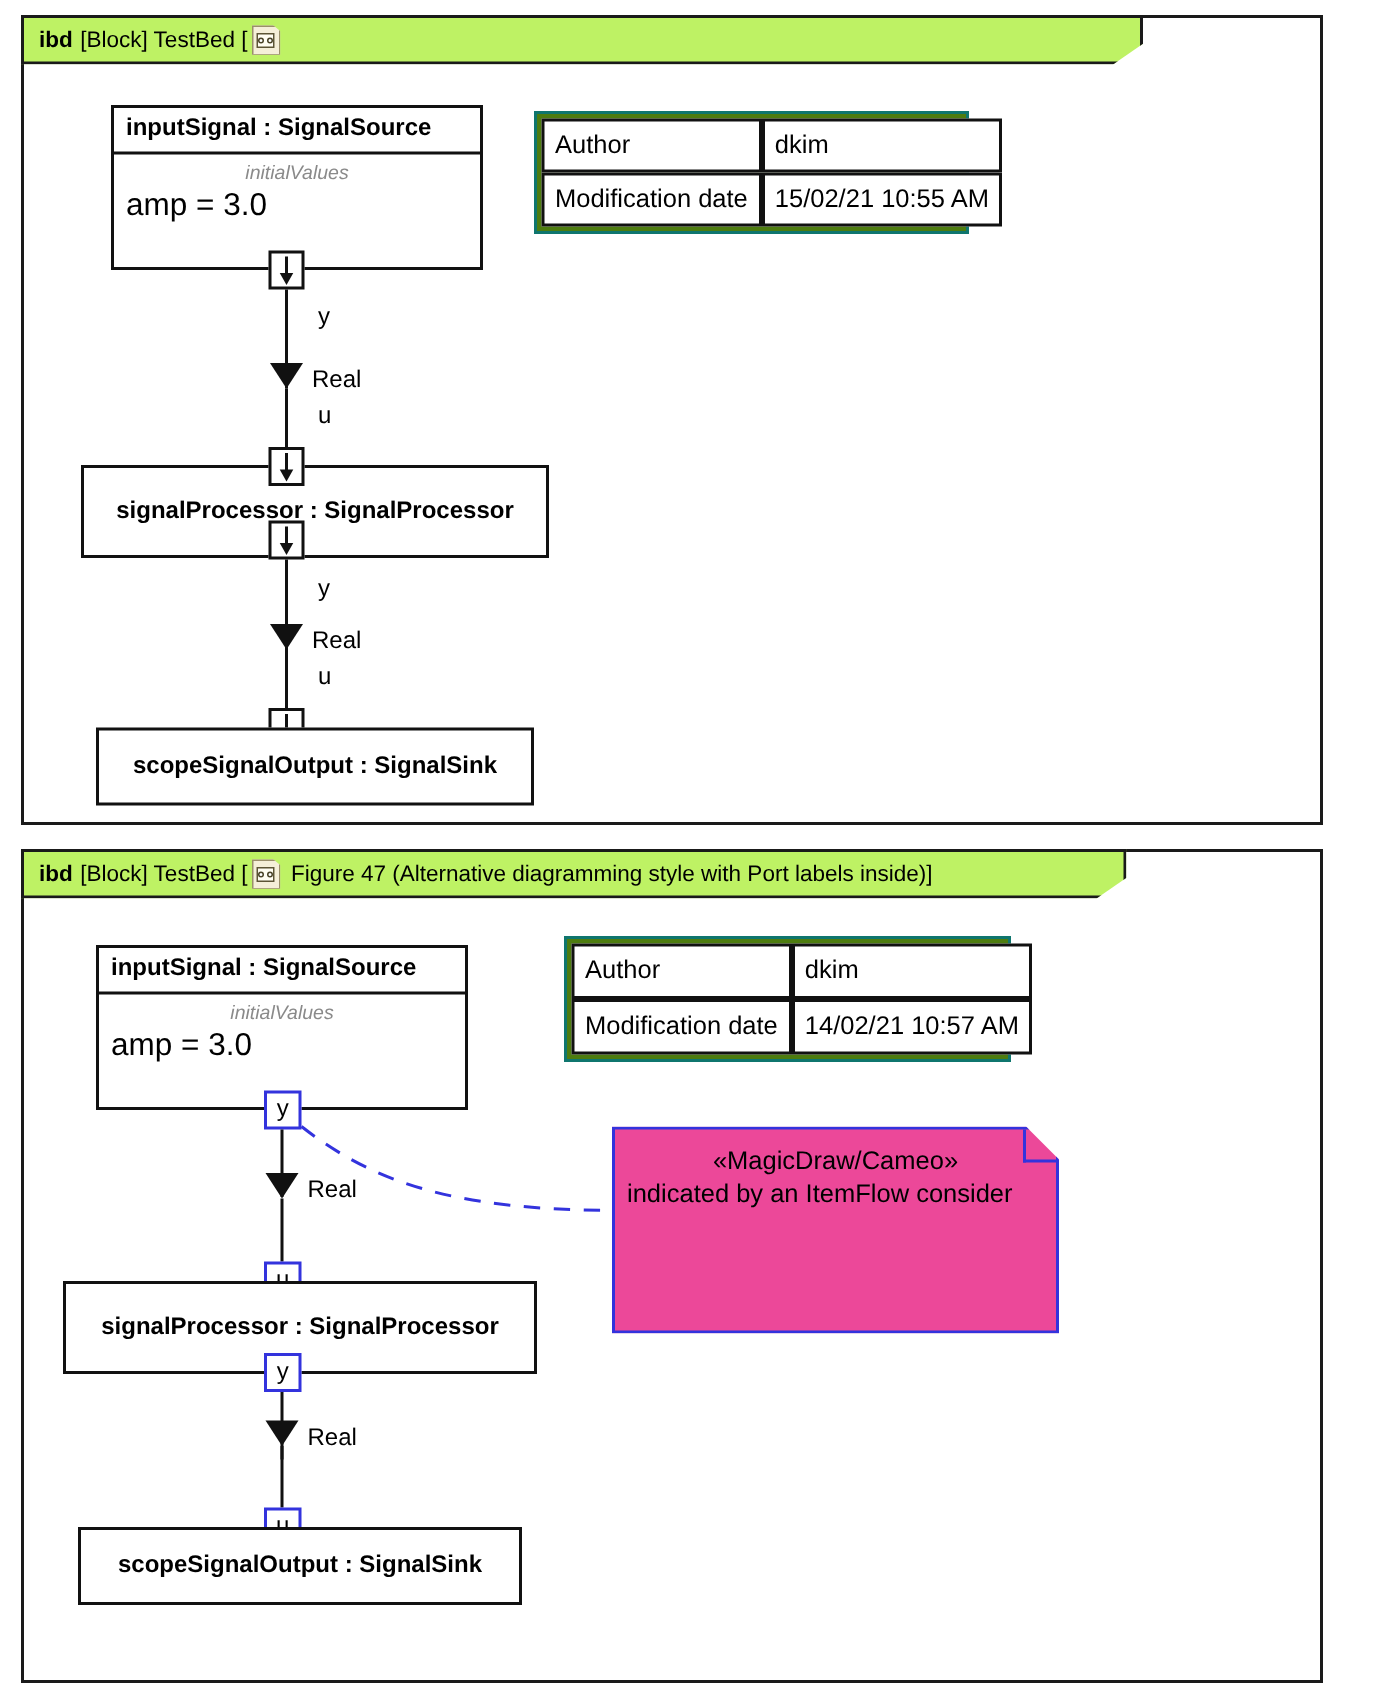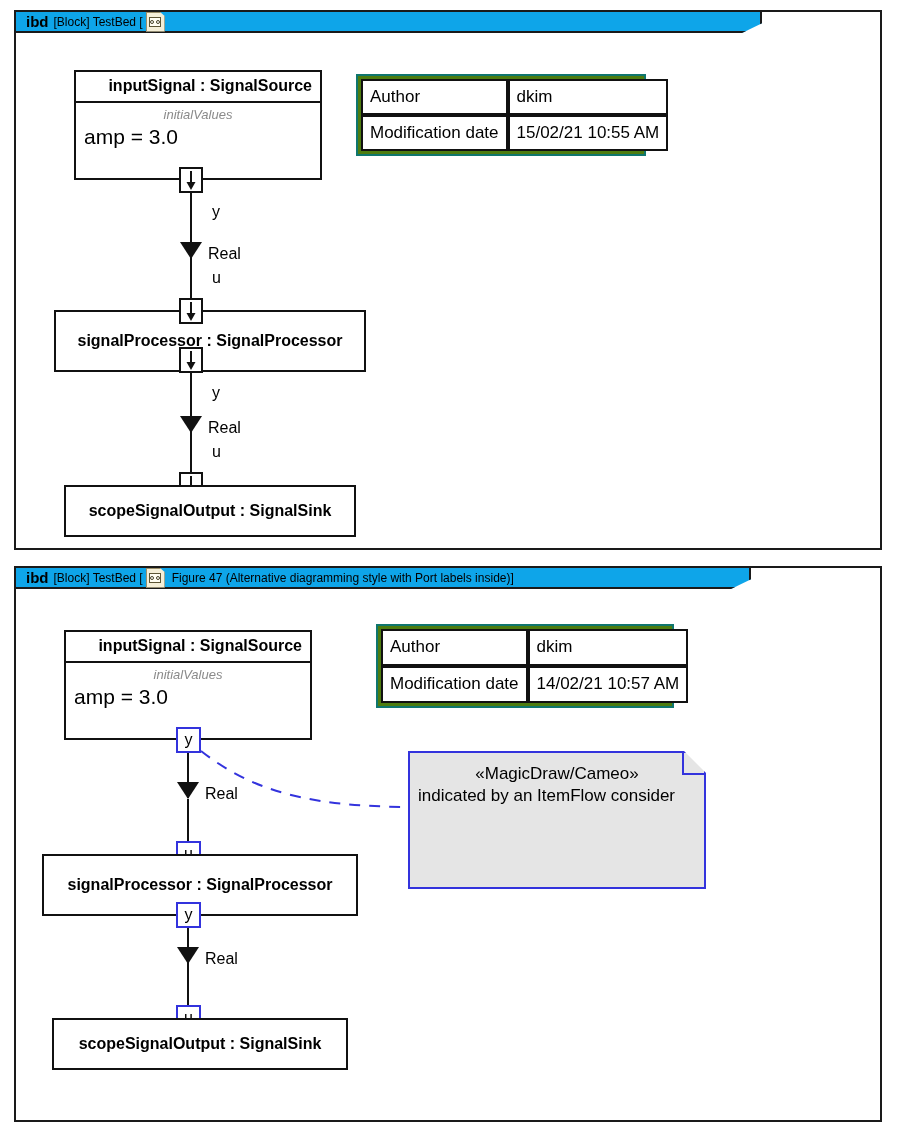--- a/index.html
+++ b/index.html
@@ -24,41 +24,41 @@
     box-sizing: border-box;
   }
   #frame-1 { left: 14px; top: 10px;  width: 868px; height: 540px; }
   #frame-2 { left: 14px; top: 566px; width: 868px; height: 556px; }
 
   
   .frame-tab {
     position: absolute;
     left: -2px;
     top: -2px;
-    height: 23px;
-    background: #0ea5e9;
+    height: 33px;
+    background: #bef264;
     border: 2px solid #1a1a1a;
     box-sizing: border-box;
     display: flex;
     align-items: center;
     padding: 0 6px 0 10px;
     white-space: nowrap;
     -webkit-clip-path: polygon(0 0, 100% 0, 100% 58%, calc(100% - 20px) 100%, 0 100%);
     clip-path: polygon(0 0, 100% 0, 100% 58%, calc(100% - 20px) 100%, 0 100%);
   }
   #frame-1 .frame-tab { width: 748px; }
   #frame-2 .frame-tab { width: 737px; }
 
   .tab-kind {
     font-weight: bold;
     font-size: 15px;
     letter-spacing: 0px;
   }
   .tab-text {
-    font-size: 12px;
+    font-size: 15px;
     margin-left: 5px;
   }
   .tab-text.tight { margin-left: 2px; }
 
   
   .diagram-icon {
     display: inline-block;
     width: 19px;
     height: 20px;
     margin: 0 5px 0 3px;
@@ -98,21 +98,21 @@
   
   .part {
     position: absolute;
     border: 2px solid #111111;
     background: #ffffff;
     box-sizing: border-box;
   }
   .part-name {
     font-weight: bold;
     font-size: 16px;
-    text-align: right;
+    text-align: left;
     white-space: nowrap;
   }
   .part-name.header {
     border-bottom: 2px solid #111111;
     padding: 5px 8px 6px 8px;
   }
   .part-name.centered-single {
     padding: 0 8px;
     line-height: 1.1;
   }
@@ -198,21 +198,21 @@
     position: absolute;
     font-size: 16px;
     white-space: nowrap;
     color: #000000;
   }
 
   
   .note {
     position: absolute;
     border: 2px solid #3333dd;
-    background: #e5e5e5;
+    background: #ec4899;
     box-sizing: border-box;
     -webkit-clip-path: polygon(0 0, calc(100% - 22px) 0, 100% 22px, 100% 100%, 0 100%);
     clip-path: polygon(0 0, calc(100% - 22px) 0, 100% 22px, 100% 100%, 0 100%);
   }
   .note-fold {
     position: absolute;
     right: 0; top: 0;
     width: 22px; height: 22px;
     border-left: 2px solid #3333dd;
     border-bottom: 2px solid #3333dd;

